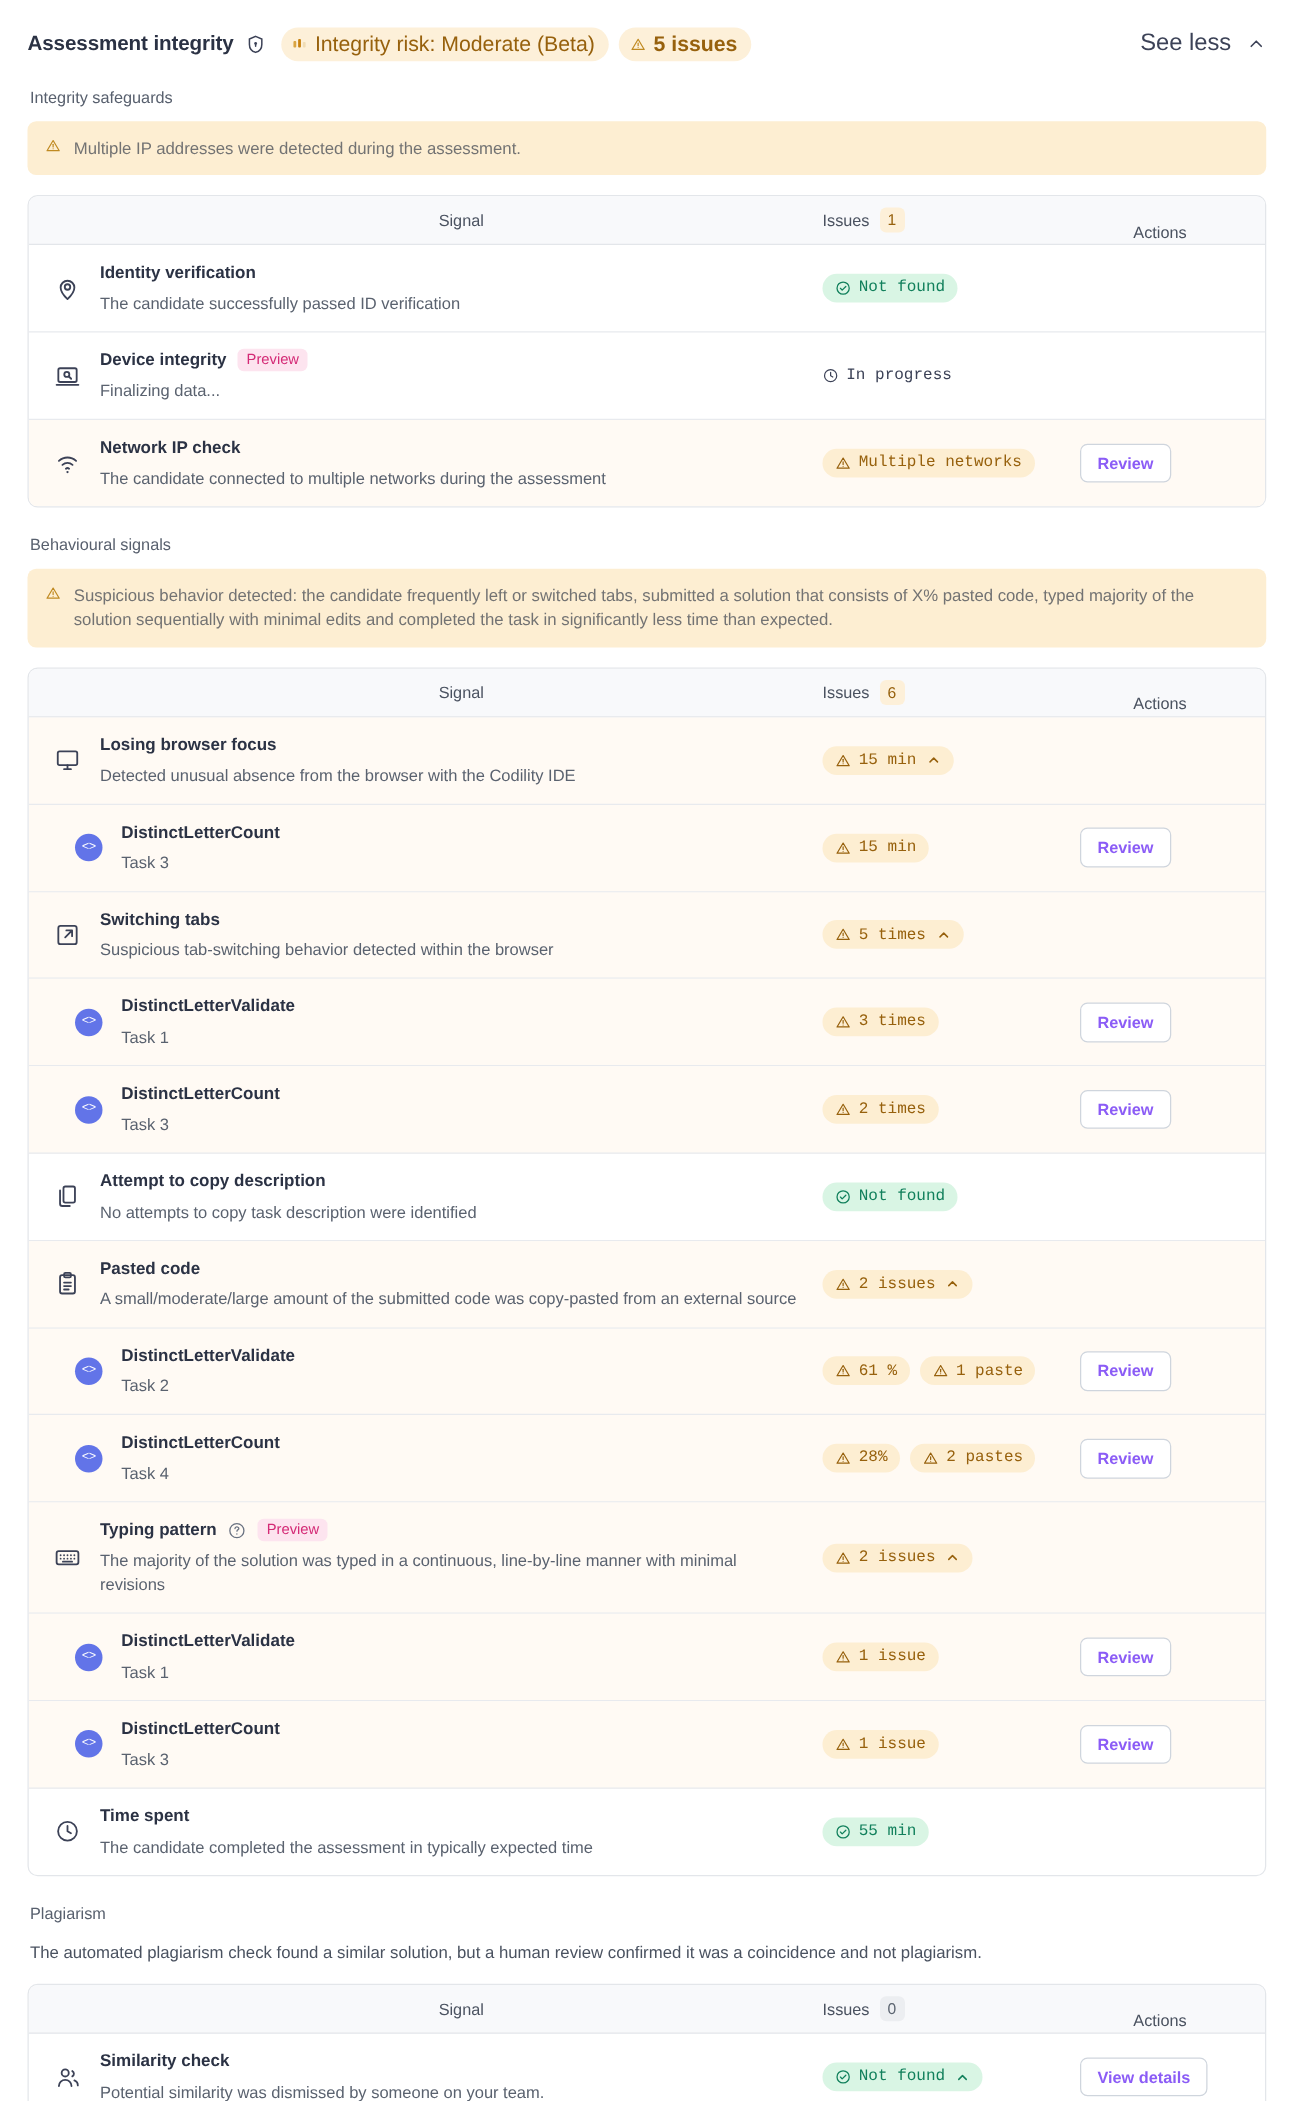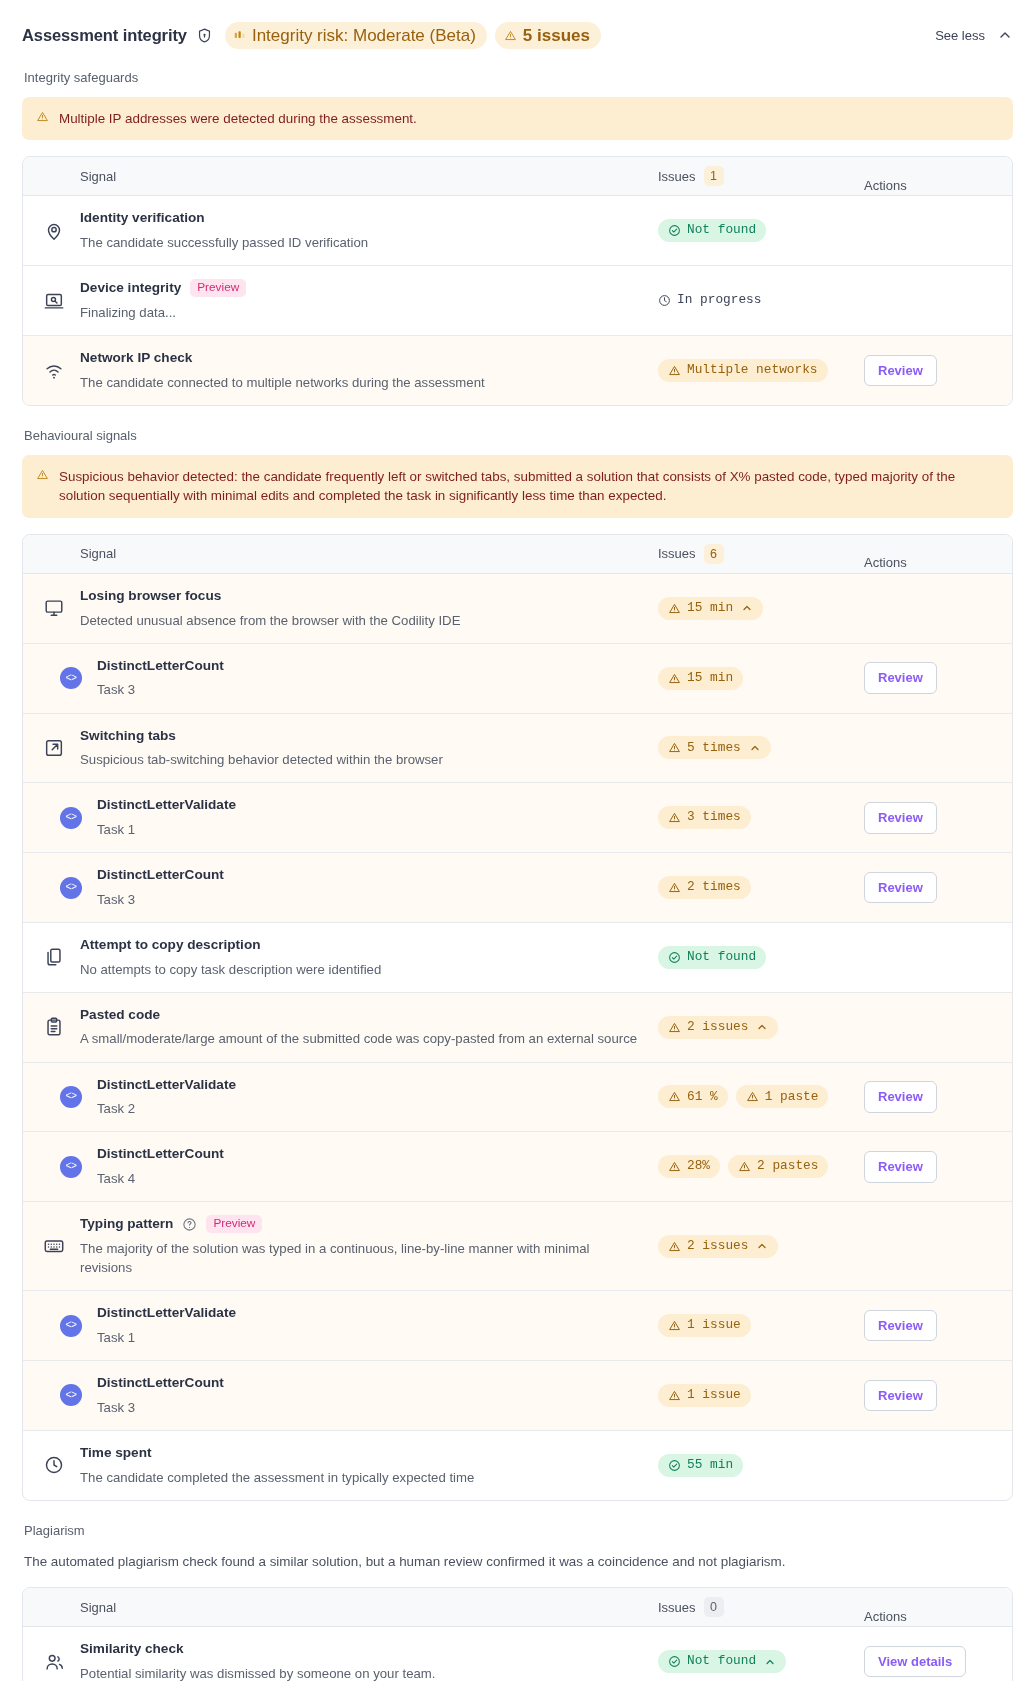--- a/index.html
+++ b/index.html
@@ -36,21 +36,21 @@
     line-height: 1;
     white-space: nowrap;
   }
   .chip-risk { background: #fdf0d9; color: #97610d; margin-left: 12px; }
   .chip-issues { background: #fdf0d9; color: #97610d; margin-left: 8px; font-weight: bold; }
   .spacer { flex: 1 1 auto; }
   .see-less {
     display: inline-flex;
     align-items: center;
     gap: 12px;
-    font-size: 13px;
+    font-size: 19px;
     color: #3c4257;
     font-weight: 500;
     cursor: pointer;
   }
 
   
   .section-title {
     font-size: 13px;
     color: #58606e;
     font-weight: 500;
@@ -59,21 +59,21 @@
   .section-title.second { margin-top: 22px; }
 
   .banner {
     display: flex;
     align-items: flex-start;
     gap: 10px;
     background: #fdeed2;
     border-radius: 7px;
     padding: 12px 14px;
     font-size: 13.4px;
-    color: #7f1d1d;
+    color: #737373;
     line-height: 1.45;
     margin-bottom: 16px;
   }
   .banner .tri { flex: 0 0 auto; margin-top: 1px; }
 
   .plain-note {
     font-size: 13.4px;
     color: #4a5260;
     margin: 14px 2px 16px 2px;
     line-height: 1.45;
@@ -88,20 +88,21 @@
   }
   .thead {
     display: flex;
     align-items: center;
     background: #f8f9fb;
     border-bottom: 1px solid #e3e6ea;
     height: 39px;
     padding: 0 20px 0 57px;
     font-size: 13px;
     color: #4a5260;
+    text-align: center;
   }
   .th-signal { flex: 1 1 auto; }
   .th-issues {
     width: 206px;
     display: flex;
     align-items: center;
     gap: 8px;
   }
   .count-pill {
     display: inline-flex;

